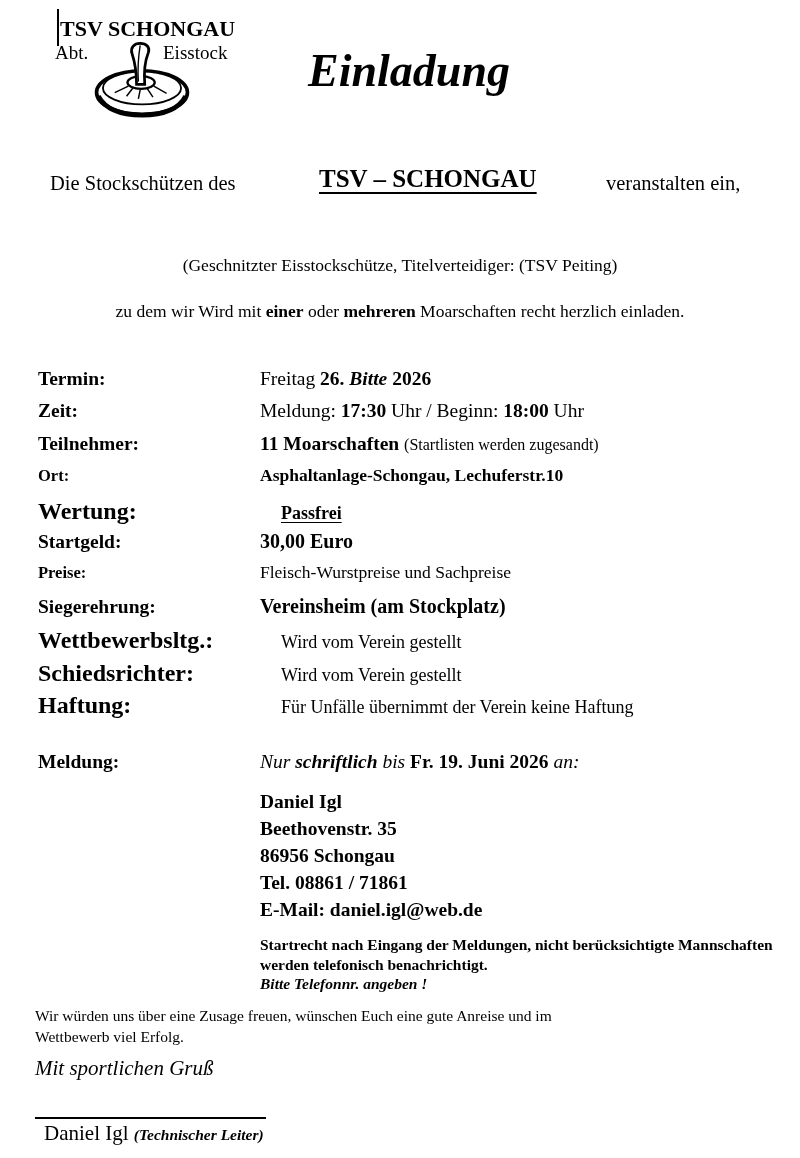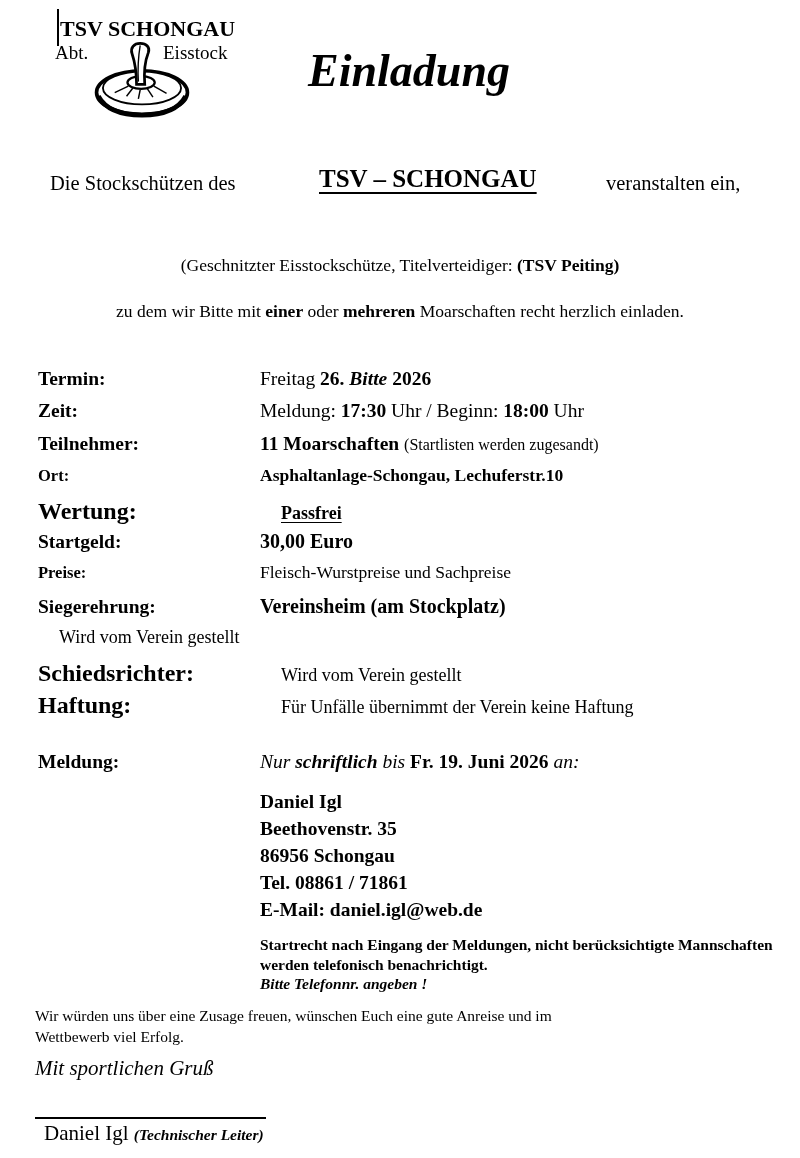--- a/index.html
+++ b/index.html
@@ -21,21 +21,21 @@
 
   
   .intro-left  { left:50px;  top:172px; font-size:20.5px; white-space:nowrap; }
   .intro-club  { left:319px; top:165px; font-size:25px; font-weight:bold; white-space:nowrap;
                  text-decoration:underline; text-underline-offset:5px; text-decoration-thickness:2px; }
   .intro-right { left:606px; top:172px; font-size:20.5px; white-space:nowrap; }
 
   
   .event-title { left:0; top:221px; width:800px; text-align:center; font-size:27.5px; font-weight:bold; }
   .event-subtitle { left:0; top:255px; width:800px; text-align:center; font-size:17.5px; }
-  .event-subtitle .seg-b { font-weight:bold; }
+  .event-subtitle .seg-b { font-weight:normal; }
   .invite-line { left:0; top:301px; width:800px; text-align:center; font-size:17.5px; }
 
   
   .details { left:38px; top:368px; width:740px; }
   .detail-row { display:flex; align-items:baseline; height:32.4px; }
   .detail-label { width:222px; font-weight:bold; flex:none; }
   .lab-lg { font-size:19.5px; } .lab-md { font-size:24px; } .lab-sm { font-size:16.5px; }
   .detail-value { white-space:nowrap; }
   .val-xl { font-size:20px; } .val-lg { font-size:19.5px; }
   .val-md { font-size:18px;margin-left:21px; } .val-sm { font-size:17.5px; }
@@ -91,21 +91,21 @@
   <div class="abs doc-title">Einladung</div>
 
   <div class="abs intro-left">Die Stockschützen des</div>
   <div class="abs intro-club">TSV – SCHONGAU</div>
   <div class="abs intro-right">veranstalten ein,</div>
 
   <div class="abs event-subtitle">
     <span>(Geschnitzter Eisstockschütze, Titelverteidiger: </span><span class="seg-b">(TSV Peiting)</span>
   </div>
   <div class="abs invite-line">
-    <span>zu dem wir Bitte mit </span><span class="seg-b">einer</span><span> oder </span><span class="seg-b">mehreren</span><span> Moarschaften recht herzlich einladen.</span>
+    <span>zu dem wir Wird mit </span><span class="seg-b">einer</span><span> oder </span><span class="seg-b">mehreren</span><span> Moarschaften recht herzlich einladen.</span>
   </div>
 
   <div class="abs details" id="details-rows">
       <div class="detail-row">
         <div class="detail-label lab-lg">Termin:</div>
         <div class="detail-value val-lg"><span class="seg-r">Freitag </span><span class="seg-b">26. </span><span class="seg-bi">Bitte</span><span class="seg-b"> 2026</span></div>
       </div>
       <div class="detail-row">
         <div class="detail-label lab-lg">Zeit:</div>
         <div class="detail-value val-lg"><span class="seg-r">Meldung: </span><span class="seg-b">17:30</span><span class="seg-r"> Uhr / Beginn: </span><span class="seg-b">18:00</span><span class="seg-r"> Uhr</span></div>
@@ -128,20 +128,21 @@
       </div>
       <div class="detail-row">
         <div class="detail-label lab-sm">Preise:</div>
         <div class="detail-value val-sm"><span class="seg-r">Fleisch-Wurstpreise und Sachpreise</span></div>
       </div>
       <div class="detail-row">
         <div class="detail-label lab-lg">Siegerehrung:</div>
         <div class="detail-value val-xl"><span class="seg-b">Vereinsheim (am Stockplatz)</span></div>
       </div>
       <div class="detail-row">
+        <div class="detail-label lab-md">Wettbewerbsltg.:</div>
         <div class="detail-value val-md"><span class="seg-r">Wird vom Verein gestellt</span></div>
       </div>
       <div class="detail-row">
         <div class="detail-label lab-md">Schiedsrichter:</div>
         <div class="detail-value val-md"><span class="seg-r">Wird vom Verein gestellt</span></div>
       </div>
       <div class="detail-row">
         <div class="detail-label lab-md">Haftung:</div>
         <div class="detail-value val-md"><span class="seg-r">Für Unfälle übernimmt der Verein keine Haftung</span></div>
       </div>

